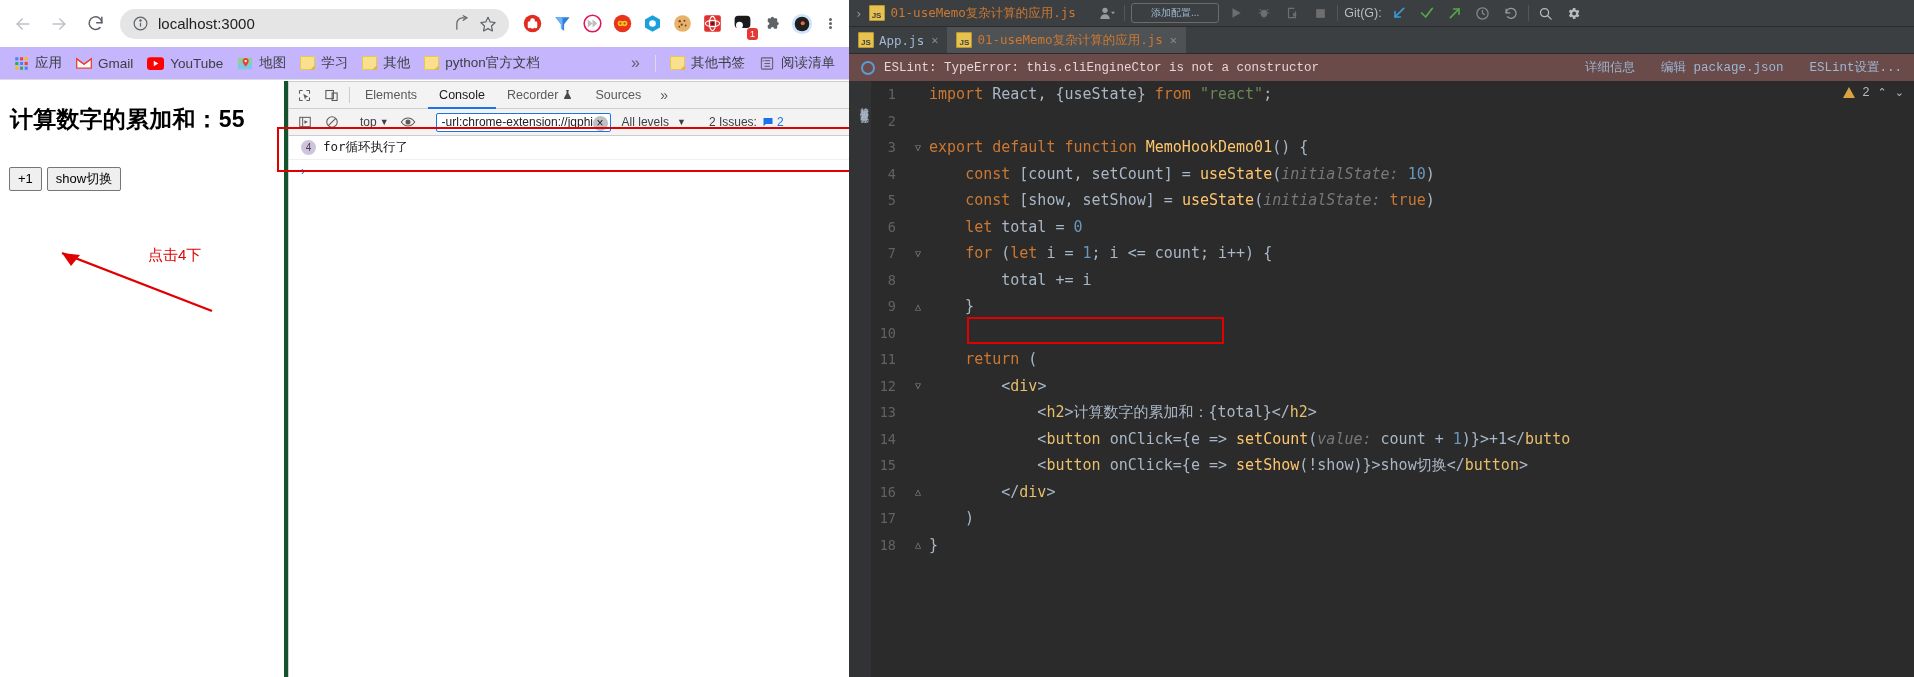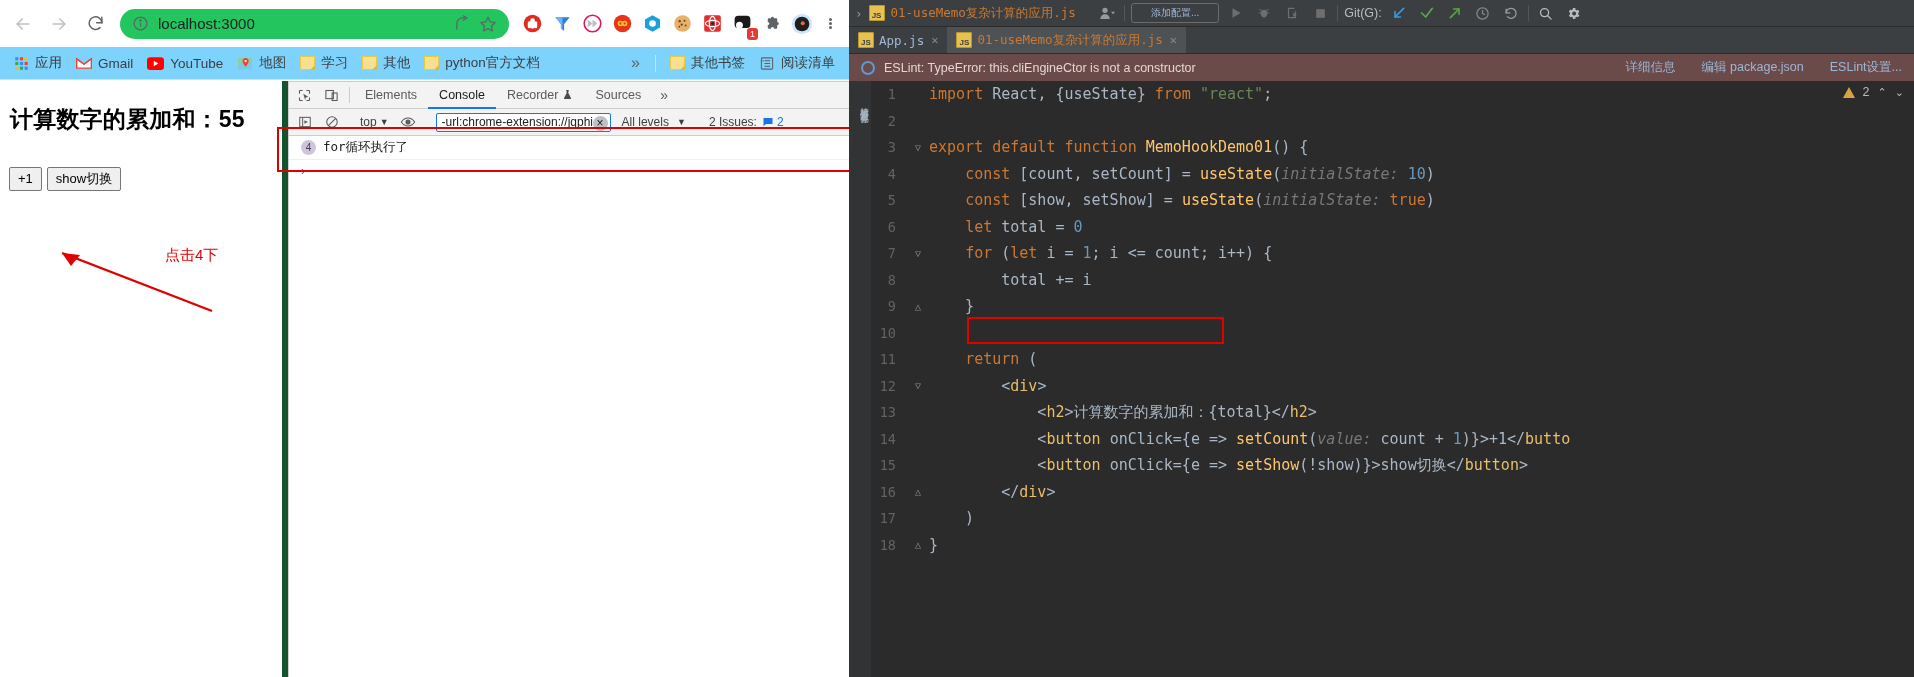--- a/index.html
+++ b/index.html
@@ -21,64 +21,64 @@
     padding: 0 6px; background: #fff; gap: 2px;
   }
   .nav-btn {
     width: 34px; height: 34px; border-radius: 17px;
     display: flex; align-items: center; justify-content: center;
     color: #5f6368; flex: 0 0 auto;
   }
   .nav-btn svg { display: block; }
   .nav-btn.disabled { color: #bdc1c6; }
   .omnibox {
-    flex: 1 1 auto; height: 30px; background: #22c55e; border-radius: 16px;
+    flex: 1 1 auto; height: 30px; background: #e5e5e5; border-radius: 16px;
     display: flex; align-items: center; padding: 0 8px 0 12px;
     margin: 0 6px; min-width: 0; position: relative;
   }
   .omnibox .info-icon { width: 17px; height: 17px; flex: 0 0 auto; color: #5f6368; margin-right: 9px;}
   .omnibox .url {
     flex: 1 1 auto; font-size: 15px; color: #202124;
     white-space: nowrap; overflow: hidden; line-height: 18px;
   }
   .omnibox-act { width: 26px; height: 26px; display:flex; align-items:center;justify-content:center; color:#5f6368; flex:0 0 auto;}
 
   .ext-icons { display: flex; align-items: center; gap: 0px; flex: 0 0 auto; }
   .ext { width: 30px; height: 30px; display:flex;align-items:center;justify-content:center; position: relative;}
   .kebab { width: 26px; height: 30px; display:flex;align-items:center;justify-content:center;color:#5f6368;}
   .kebab .d { width:3px;height:3px;border-radius:50%;background:#5f6368;display:block;margin:1.4px 0;}
 
   .bookmarks {
     height: 33px; display: flex; align-items: center; gap: 0px;
-    padding: 0 7px; background: #7dd3fc; border-bottom: 1px solid #dadce0;
+    padding: 0 7px; background: #c4b5fd; border-bottom: 1px solid #dadce0;
     font-size: 13.5px; color: #3c4043; white-space: nowrap;
   }
   .bm { display:flex; align-items:center; gap:6px; padding: 3px 7px; border-radius: 4px; flex:0 0 auto;}
   .bm .folder {
     width: 15px; height: 14px; background: #f8e08e; border-radius: 1px 1px 2px 2px;
     position: relative; box-shadow: inset 0 0 0 1px #e6c84e;
   }
   .bm .folder:after{content:"";position:absolute;right:0;bottom:0;border-width:0 0 5px 5px;border-style:solid;border-color:transparent transparent #e0b93c transparent;}
   .bm-sep { width:1px; height:17px; background:#dadce0; margin: 0 7px; flex:0 0 auto;}
   .bm-overflow { color:#5f6368; font-size:16px; padding: 0 8px; flex:0 0 auto;}
   .bm-spacer{flex:1 1 auto;}
 
   
   .page {
     position: absolute; left:0; top: 81px; width: 288px; bottom: 0;
-    background: #fff; border-right: 6px solid #14532d; padding: 10px 9px;
+    background: #fff; border-right: 4px solid #14532d; padding: 10px 9px;
   }
   .page h2 { font-size: 23px; font-weight: bold; color: #000; margin: 13px 0 0 1px; letter-spacing: .2px;}
   .page .btnrow { margin-top: 32px; display: flex; gap: 5px; align-items: flex-start;}
   .page button {
     font-family: "Liberation Sans", sans-serif;
     font-size: 13px; padding: 3px 8px; background: #efefef;
     border: 1px solid #767676; border-radius: 2px; color: #000; line-height: 1.2;
   }
-  .page .annot { position: absolute; left: 165px; top: 165px; color: #e00000; font-size: 15px;}
+  .page .annot { position: absolute; left: 148px; top: 165px; color: #e00000; font-size: 15px;}
 
   
   .arrow-svg { position:absolute; left: 40px; top: 168px; width: 180px; height: 70px; pointer-events:none;}
 
   
   .devtools {
     position: absolute; left: 288px; top: 81px; right: 0; bottom: 0;
     background: #fff; border-top: 1px solid #cdcdcd; border-left:1px solid #cdcdcd;
     font-family: "Liberation Sans", sans-serif;
   }
@@ -169,21 +169,21 @@
     height:27px;background:#3c3f41;display:flex;align-items:stretch;font-size:12.5px;
     border-bottom:1px solid #2b2b2b;
   }
   .ide-tab{display:flex;align-items:center;gap:5px;padding:0 9px;color:#a0b9d4;}
   .ide-tab.active{background:#4e5254;}
   .ide-tab .x{color:#8a8a8a;font-size:12px;margin-left:2px;}
   .ide-tab .lbl-red{color:#cc7832;}
 
   .eslint-bar{
     height:27px;background:#6b4a4a;display:flex;align-items:center;gap:9px;padding:0 12px;
-    font-family:Liberation Sans, sans-serif;font-size:12.5px;color:#e6d5d5;
+    font-family:Liberation Mono, monospace;font-size:12.5px;color:#e6d5d5;
   }
   .eslint-bar .links{margin-left:auto;display:flex;gap:26px;color:#9cb7d4;}
   .eslint-ico{width:14px;height:14px;border-radius:50%;border:2px solid #5b9bd5;flex:0 0 auto;}
 
   .ide-editor{position:absolute;left:0;right:0;top:81px;bottom:0;background:#2b2b2b;overflow:hidden;}
   .gutterbar{
     position:absolute;left:0;top:0;bottom:0;width:22px;background:#313335;
     color:#a9b7c6;font-size:8.5px;writing-mode:vertical-rl;padding-top:20px;
     font-family:"Liberation Sans",sans-serif;
   }

